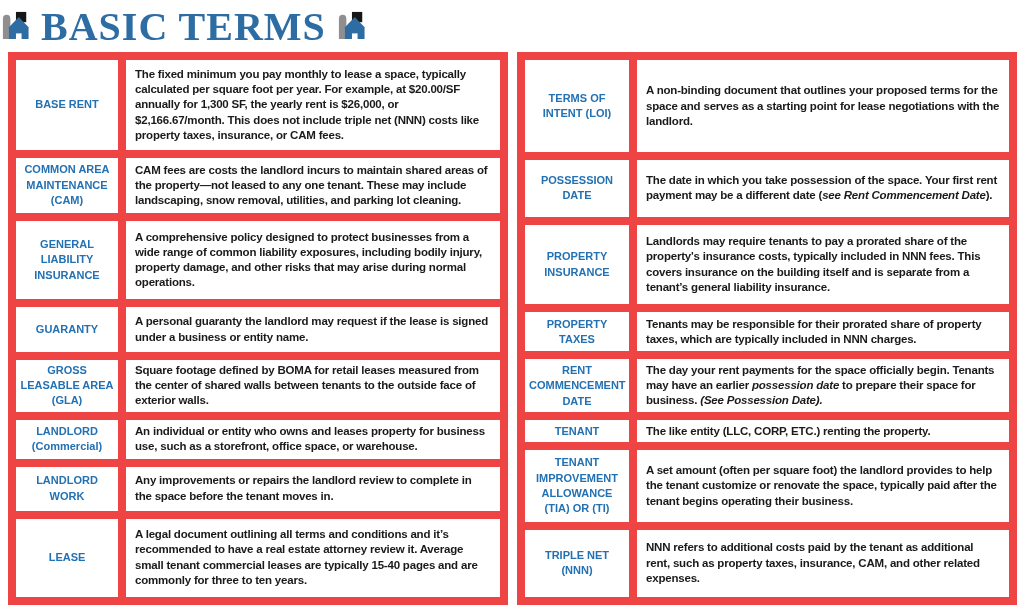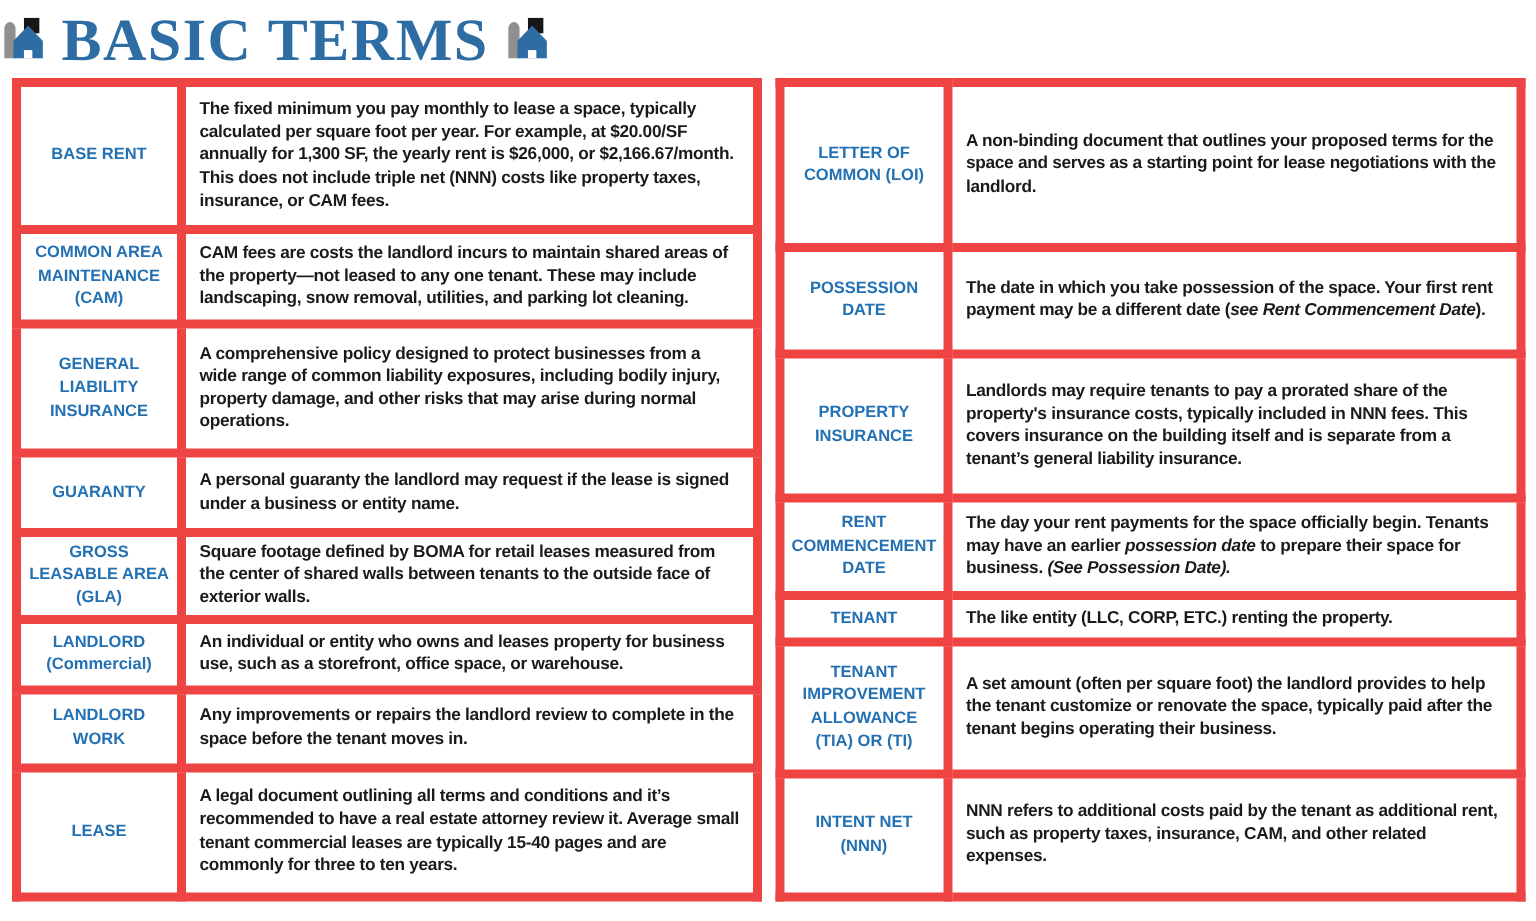--- a/index.html
+++ b/index.html
@@ -32,21 +32,21 @@
     display: flex;
     gap: 9px;
     padding: 2px 7px 0 8px;
   }
   table.glossary {
     width: 500px;
     border-collapse: collapse;
     table-layout: fixed;
   }
   table.glossary td {
-    border: 6px solid #ef4444;
+    border: 8px solid #ef4444;
     vertical-align: middle;
   }
   td.term {
     width: 110px;
     text-align: center;
     color: #2371b3;
     font-weight: bold;
     font-size: 11px;
     line-height: 1.4;
     padding: 2px 4px;
@@ -129,44 +129,48 @@
       </tbody>
     </table>
 
     <table class="glossary">
       <colgroup>
           <col style="width:112px">
           <col>
         </colgroup>
       <tbody>
         <tr style="height:98px">
-          <td class="term">LETTER OF COMMON (LOI)</td>
+          <td class="term">TERMS OF INTENT (LOI)</td>
           <td class="def"><span>A non-binding document that outlines your proposed terms for the space and serves as a starting point for lease negotiations with the landlord.</span></td>
         </tr>
         <tr style="height:63px">
           <td class="term">POSSESSION DATE</td>
           <td class="def"><span>The date in which you take possession of the space. Your first rent payment may be a different date (</span><span class="it">see Rent Commencement Date</span><span>).</span></td>
         </tr>
         <tr style="height:86px">
           <td class="term">PROPERTY INSURANCE</td>
           <td class="def"><span>Landlords may require tenants to pay a prorated share of the property's insurance costs, typically included in NNN fees. This covers insurance on the building itself and is separate from a tenant’s general liability insurance.</span></td>
+        </tr>
+        <tr style="height:46px">
+          <td class="term">PROPERTY TAXES</td>
+          <td class="def"><span>Tenants may be responsible for their prorated share of property taxes, which are typically included in NNN charges.</span></td>
         </tr>
         <tr style="height:56px">
           <td class="term">RENT COMMENCEMENT DATE</td>
           <td class="def"><span>The day your rent payments for the space officially begin. Tenants may have an earlier </span><span class="it">possession date</span><span> to prepare their space for business. </span><span class="it">(See Possession Date).</span></td>
         </tr>
         <tr style="height:28px">
           <td class="term">TENANT</td>
           <td class="def"><span>The like entity (LLC, CORP, ETC.) renting the property.</span></td>
         </tr>
         <tr style="height:78px">
           <td class="term">TENANT IMPROVEMENT ALLOWANCE (TIA) OR (TI)</td>
           <td class="def"><span>A set amount (often per square foot) the landlord provides to help the tenant customize or renovate the space, typically paid after the tenant begins operating their business.</span></td>
         </tr>
         <tr style="height:73px">
-          <td class="term">INTENT NET (NNN)</td>
+          <td class="term">TRIPLE NET (NNN)</td>
           <td class="def"><span>NNN refers to additional costs paid by the tenant as additional rent, such as property taxes, insurance, CAM, and other related expenses.</span></td>
         </tr>
       </tbody>
     </table>
 
   </div>
 </div>
 
 </body></html>

